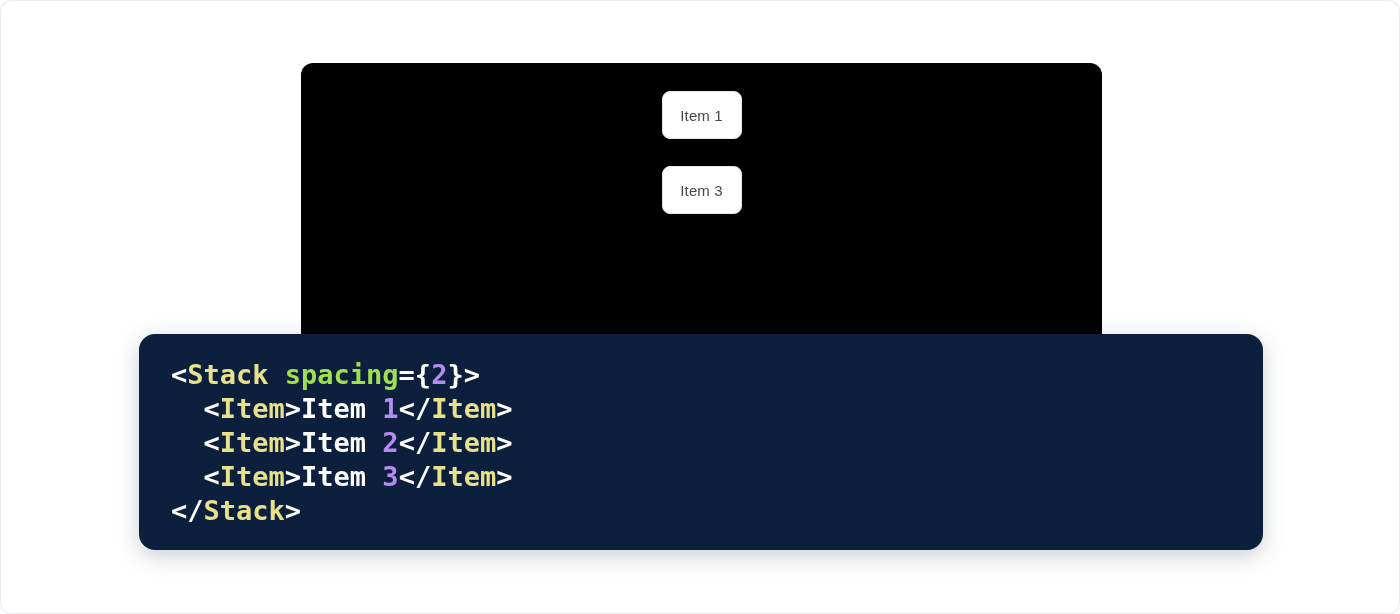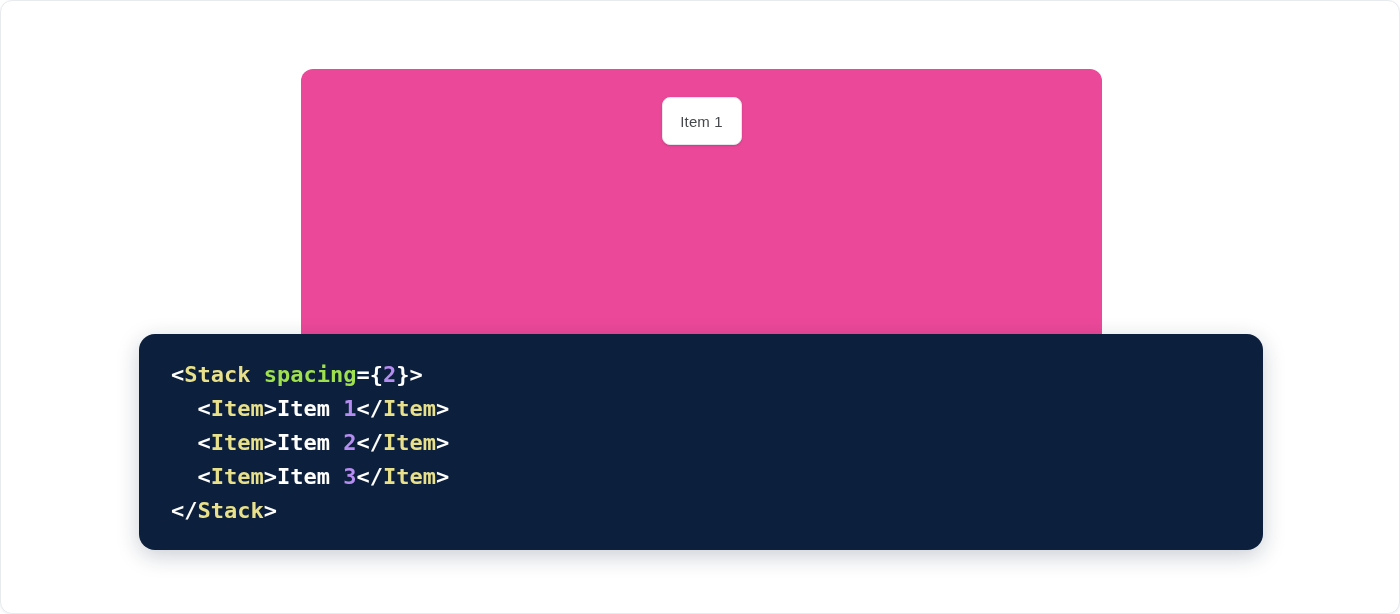--- a/index.html
+++ b/index.html
@@ -20,24 +20,24 @@
     border-radius: 12px;
     border: 1px solid #e7eaee;
     box-shadow: 0 1px 3px rgba(20, 30, 50, 0.06);
     overflow: hidden;
   }
 
   
   .preview-stage {
     position: absolute;
     left: 300px;
-    top: 68px;
+    top: 62px;
     width: 801px;
     height: 340px;
-    background: #ec4899;
+    background: #000000;
     border-radius: 12px;
   }
 
   .stack {
     position: absolute;
     left: 0;
     top: 28px;
     width: 100%;
     display: flex;
     flex-direction: column;
@@ -74,21 +74,21 @@
     box-shadow: 0 6px 22px rgba(12, 31, 60, 0.22);
     overflow: hidden;
   }
 
   .code-body {
     position: absolute;
     left: 32px;
     top: 24px;
     right: 24px;
     font-family: "DejaVu Sans Mono", "Liberation Mono", monospace;
-    font-size: 22px;
+    font-size: 27px;
     line-height: 34px;
     white-space: pre;
     color: #ffffff;
     font-weight: 700;
   }
 
   .code-line { display: block; height: 34px; }
 
   .tok-punct { color: #ffffff; }
   .tok-tag   { color: #e8e08a; }
@@ -99,20 +99,23 @@
 </head>
 <body>
 
 <div id="root">
 
   <div class="preview-stage">
     <div class="stack" id="stack-container">
         <div class="stack-item">
           <span>Item 1</span>
         </div>
+        <div class="stack-item">
+          <span>Item 3</span>
+        </div>
       </div>
   </div>
 
   <div class="code-panel">
     <div class="code-body" id="code-body"><span class="code-line"><span class="tok-punct">&lt;</span><span class="tok-tag">Stack</span><span class="tok-text"> </span><span class="tok-attr">spacing</span><span class="tok-punct">={</span><span class="tok-num">2</span><span class="tok-punct">}&gt;</span></span><span class="code-line"><span class="tok-punct">  </span><span class="tok-punct">&lt;</span><span class="tok-tag">Item</span><span class="tok-punct">&gt;</span><span class="tok-text">Item </span><span class="tok-num">1</span><span class="tok-punct">&lt;/</span><span class="tok-tag">Item</span><span class="tok-punct">&gt;</span></span><span class="code-line"><span class="tok-punct">  </span><span class="tok-punct">&lt;</span><span class="tok-tag">Item</span><span class="tok-punct">&gt;</span><span class="tok-text">Item </span><span class="tok-num">2</span><span class="tok-punct">&lt;/</span><span class="tok-tag">Item</span><span class="tok-punct">&gt;</span></span><span class="code-line"><span class="tok-punct">  </span><span class="tok-punct">&lt;</span><span class="tok-tag">Item</span><span class="tok-punct">&gt;</span><span class="tok-text">Item </span><span class="tok-num">3</span><span class="tok-punct">&lt;/</span><span class="tok-tag">Item</span><span class="tok-punct">&gt;</span></span><span class="code-line"><span class="tok-punct">&lt;/</span><span class="tok-tag">Stack</span><span class="tok-punct">&gt;</span></span></div>
   </div>
 
 </div>
 
 </body></html>

